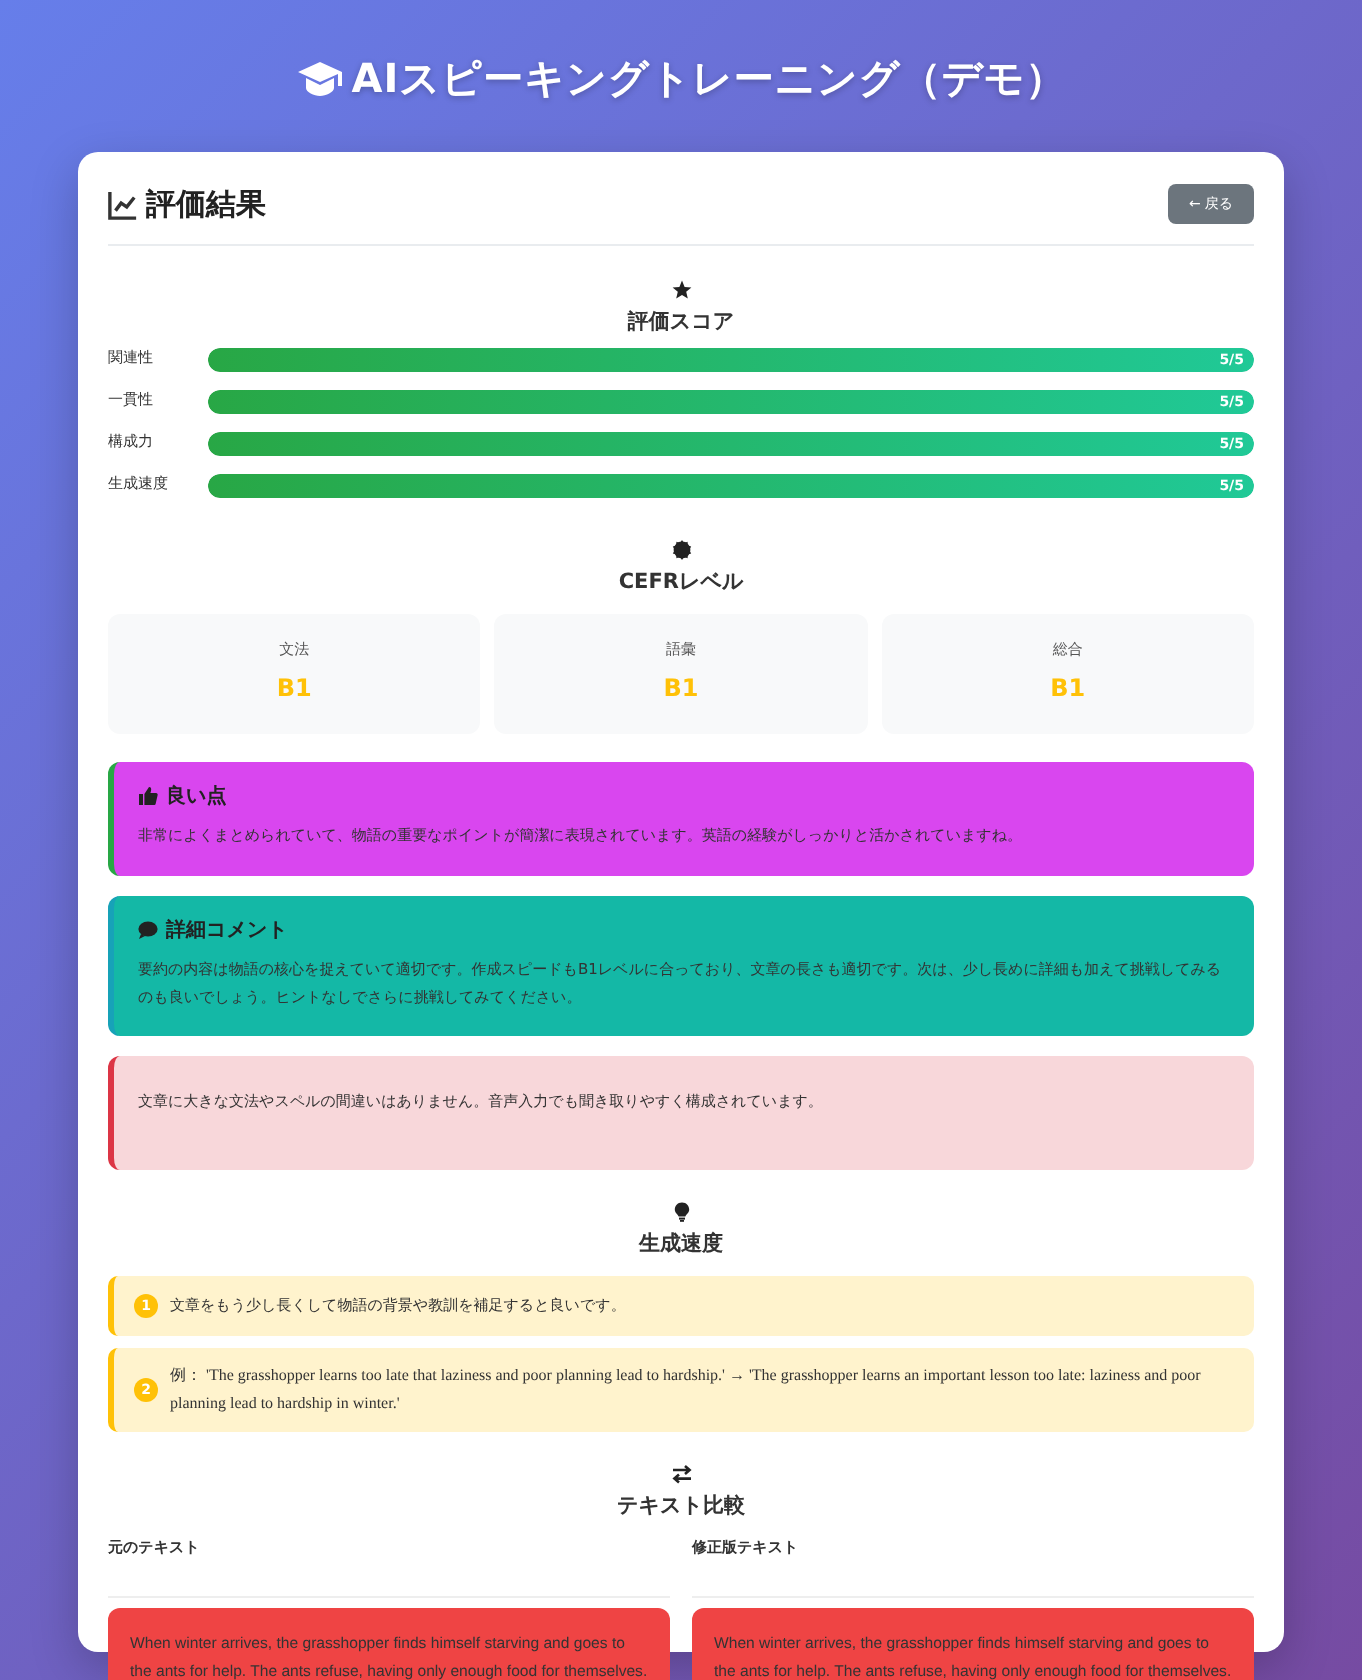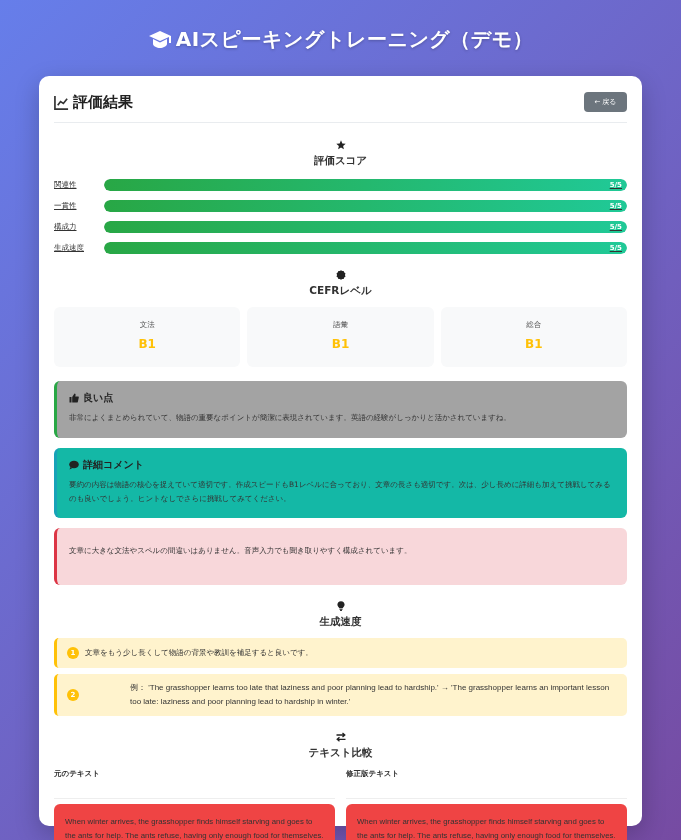--- a/index.html
+++ b/index.html
@@ -31,39 +31,39 @@
   .card-title { display: flex; align-items: center; gap: 4px; font-size: 15px; font-weight: bold; color: #222; }
   .card-title svg { width: 15px; height: 15px; }
   .back-btn {
     background: #6c757d; color: #fff; border: none; border-radius: 4px;
     font-size: 7px; height: 20px; width: 43px; display: flex; align-items: center; justify-content: center; gap: 2px;
     font-family: "DejaVu Sans", sans-serif; cursor: pointer;
   }
   .section-title { display: flex; align-items: center; gap: 4px; font-size: 10.5px; font-weight: bold; color: #333; flex-direction: column; }
   .section-title svg { width: 10px; height: 10px; }
   .scores { margin-top: 17px; }
-  .score-row { display: flex; align-items: center; height: 21px; text-decoration: underline; }
+  .score-row { display: flex; align-items: flex-start; height: 21px; }
   .score-label { width: 50px; font-size: 7.5px; color: #333; }
   .bar-track { flex: 1; height: 12px; background: #e9ecef; border-radius: 6px; overflow: hidden; }
   .bar-fill {
     height: 100%; border-radius: 6px;
     background: linear-gradient(90deg, #28a745 0%, #20c997 100%);
     display: flex; align-items: center; justify-content: flex-end; padding-right: 5px;
     color: #fff; font-size: 7px; font-weight: bold;
   }
   .cefr-title { margin-top: 12px; }
   .cefr-grid { display: grid; grid-template-columns: 1fr 1fr 1fr; gap: 7px; margin-top: 9px; }
   .cefr-box { background: #f8f9fa; border-radius: 6px; height: 60px; text-align: center; padding-top: 13px; }
   .cefr-label { font-size: 7.5px; color: #555; }
   .cefr-value { font-size: 12px; font-weight: bold; color: #ffc107; margin-top: 7px; }
   .alert { border-radius: 6px; border-left: 3px solid; padding: 10px 12px; margin-top: 12px; }
   .alert-title { display: flex; align-items: center; gap: 4px; font-size: 10px; font-weight: bold; color: #222; }
   .alert-title svg { width: 10px; height: 10px; }
   .alert-body { font-size: 7.5px; line-height: 14px; color: #333; margin-top: 6px; }
-  .alert-success { background: #a3a3a3; border-color: #28a745; height: 57px; margin-top: 14px; }
+  .alert-success { background: #d946ef; border-color: #28a745; height: 57px; margin-top: 14px; }
   .alert-info { background: #14b8a6; border-color: #17a2b8; height: 70px; margin-top: 10px; }
   .alert-danger { background: #f8d7da; border-color: #dc3545; height: 57px; margin-top: 10px; }
   .sugg-title { margin-top: 16px; }
   .sugg-item {
     background: #fff3cd; border-left: 3px solid #ffc107; border-radius: 5px;
     display: flex; align-items: center; gap: 6px; padding: 0 10px;
     font-size: 7.5px; line-height: 14px; color: #333; margin-top: 8px;
   }
   .sugg-item.one { height: 30px; margin-top: 9px; }
   .sugg-item.two { height: 42px; margin-top: 6px; }
@@ -196,21 +196,21 @@
         <rect x="4" y="9" width="2" height="0.9" fill="#222"></rect>
       </svg>
     <span>生成速度</span>
   </div>
   <div class="sugg-item one">
     <span class="sugg-num">1</span>
     <span>文章をもう少し長くして物語の背景や教訓を補足すると良いです。</span>
   </div>
   <div class="sugg-item two">
     <span class="sugg-num">2</span>
-    <span style="font-family:Liberation Sans, sans-serif;font-size:8px;margin-left:45px;">例： 'The grasshopper learns too late that laziness and poor planning lead to hardship.' → 'The grasshopper learns an important lesson too late: laziness and poor planning lead to hardship in winter.'</span>
+    <span style="font-family:Liberation Serif, serif;font-size:8px;">例： 'The grasshopper learns too late that laziness and poor planning lead to hardship.' → 'The grasshopper learns an important lesson too late: laziness and poor planning lead to hardship in winter.'</span>
   </div>
 
   <div class="section-title compare-title">
     <svg viewBox="0 0 10 10">
         <path d="M0.5 3 H8.5 M6.5 1 L8.8 3 L6.5 5" stroke="#222" stroke-width="1.3" fill="none"></path>
         <path d="M9.5 7.3 H1.5 M3.5 5.3 L1.2 7.3 L3.5 9.3" stroke="#222" stroke-width="1.3" fill="none"></path>
       </svg>
     <span>テキスト比較</span>
   </div>
   <div class="compare-grid">

